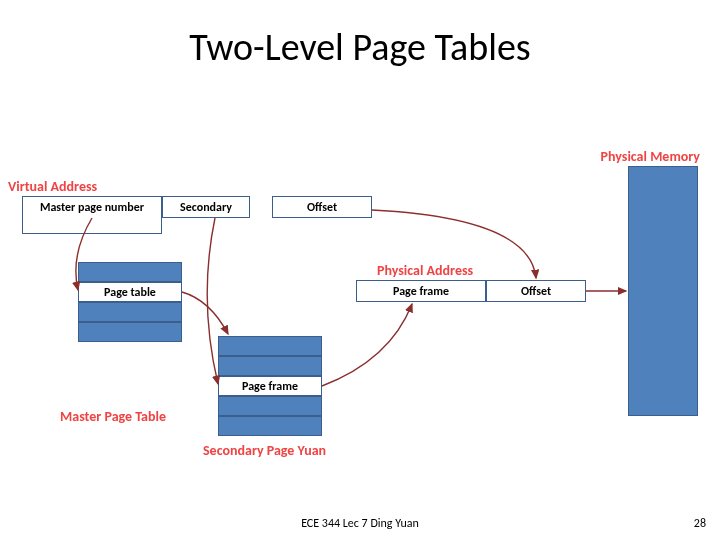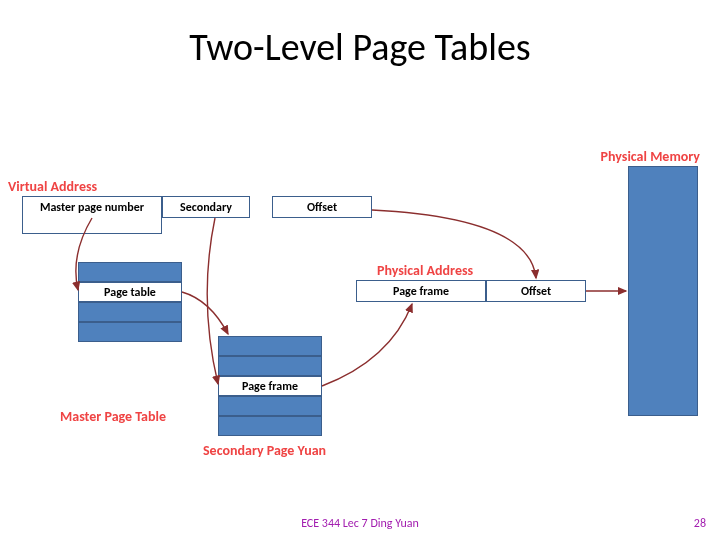--- a/index.html
+++ b/index.html
@@ -33,21 +33,21 @@
     background: #fff;
   }
   .fill {
     background: #4f81bd;
     border: 1px solid #3b5e8c;
   }
   .footer {
     position: absolute;
     bottom: 10px;
     font-size: 12px;
-    color: #a21caf;
+    color: #000000;
   }
   svg.arrows {
     position: absolute;
     left: 0; top: 0;
     width: 720px; height: 540px;
     pointer-events: none;
   }
 </style>
 </head>
 <body>

